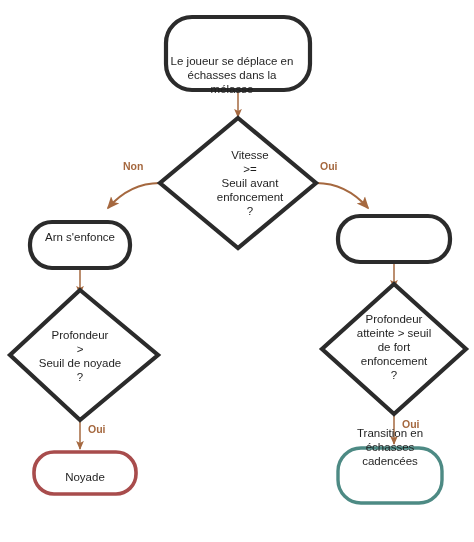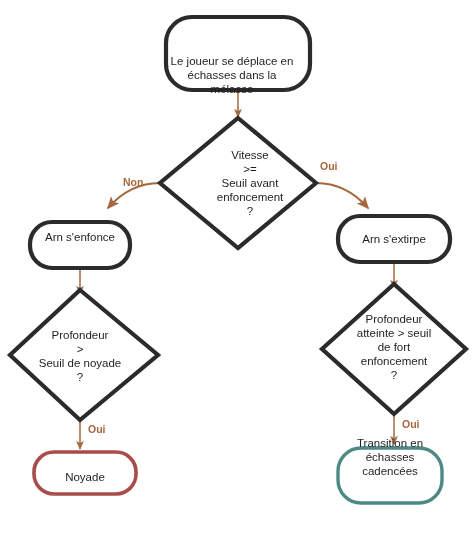--- a/index.html
+++ b/index.html
@@ -124,40 +124,39 @@
 échasses dans la mélasse</div>
 
   <div class="node-text" style="left:190px; top:148px; width:120px; height:70px;">Vitesse
 &gt;=
 Seuil avant
 enfoncement
 ?</div>
 
   <div class="node-text" style="left:32px; top:224px; width:96px; height:26px;">Arn s'enfonce</div>
 
-  <div class="node-text" style="left:340px; top:218px; width:108px; height:42px;">Arn s'extirpe</div>
 
   <div class="node-text" style="left:13px; top:327px; width:134px; height:58px;">Profondeur
 &gt;
 Seuil de noyade
 ?</div>
 
   <div class="node-text" style="left:336px; top:308px; width:116px; height:78px;">Profondeur
 atteinte &gt; seuil
 de fort
 enfoncement
 ?</div>
 
   <div class="node-text" style="left:36px; top:454px; width:98px; height:45px;">Noyade</div>
 
-  <div class="node-text" style="left:340px; top:434px; width:100px; height:45px;border-radius:23px;">Transition en
+  <div class="node-text" style="left:340px; top:424px; width:100px; height:45px;border-radius:23px;">Transition en
 échasses
 cadencées</div>
 
-  <div class="edge-label" style="left:123px; top:176px;">Non</div>
+  <div class="edge-label" style="left:123px; top:160px;">Non</div>
 
   <div class="edge-label" style="left:320px; top:160px;">Oui</div>
 
   <div class="edge-label" style="left:88px; top:423px;">Oui</div>
 
   <div class="edge-label" style="left:402px; top:418px;">Oui</div>
 
 </div>
 
 </body></html>

